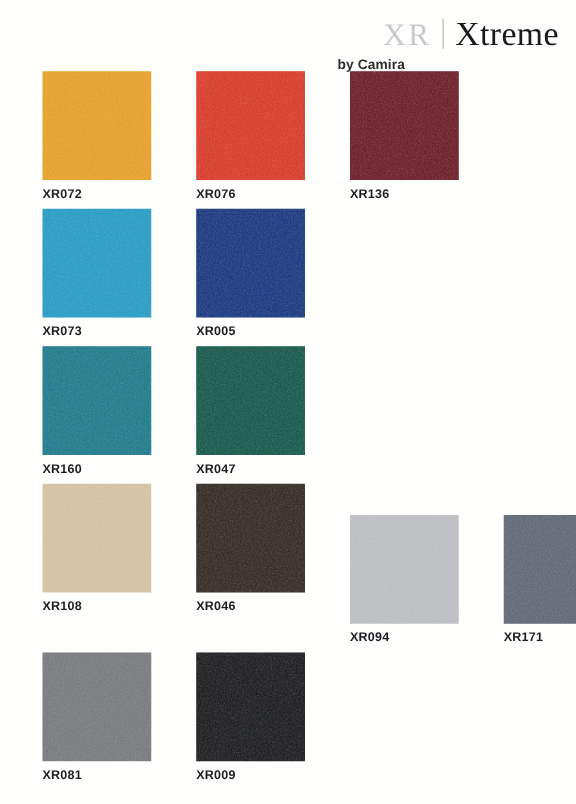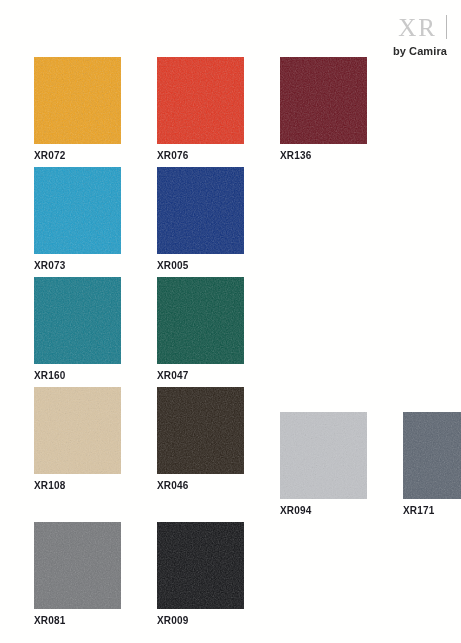--- a/index.html
+++ b/index.html
@@ -15,21 +15,21 @@
     overflow: hidden;
     position: relative;
   }
 
   
   .header {
     position: absolute;
     top: 0;
     right: 14px;
     width: 300px;
-    text-align: right;
+    text-align: center;
     padding-top: 12px;
   }
   .brand-line {
     display: flex;
     align-items: baseline;
     justify-content: flex-end;
     gap: 9px;
     line-height: 1;
   }
   .brand-xr {
@@ -134,20 +134,21 @@
       </feComponentTransfer>
       <feComposite operator="in" in="nc" in2="SourceGraphic"></feComposite>
     </filter>
   </defs>
 </svg>
 
 <div class="header">
   <div class="brand-line">
     <span class="brand-xr">XR</span>
     <span class="brand-divider"></span>
+    <span class="brand-name">Xtreme</span>
   </div>
   <div class="brand-sub">by Camira</div>
 </div>
 
 <div class="grid" id="swatch-grid">
     <div class="cell">
       <div class="swatch" title="XR072" style="background: rgb(237, 162, 32);">
         <svg class="tex">
           <rect width="100%" height="100%" fill="#ffffff" filter="url(#fabricNoise)"></rect>
         </svg>

